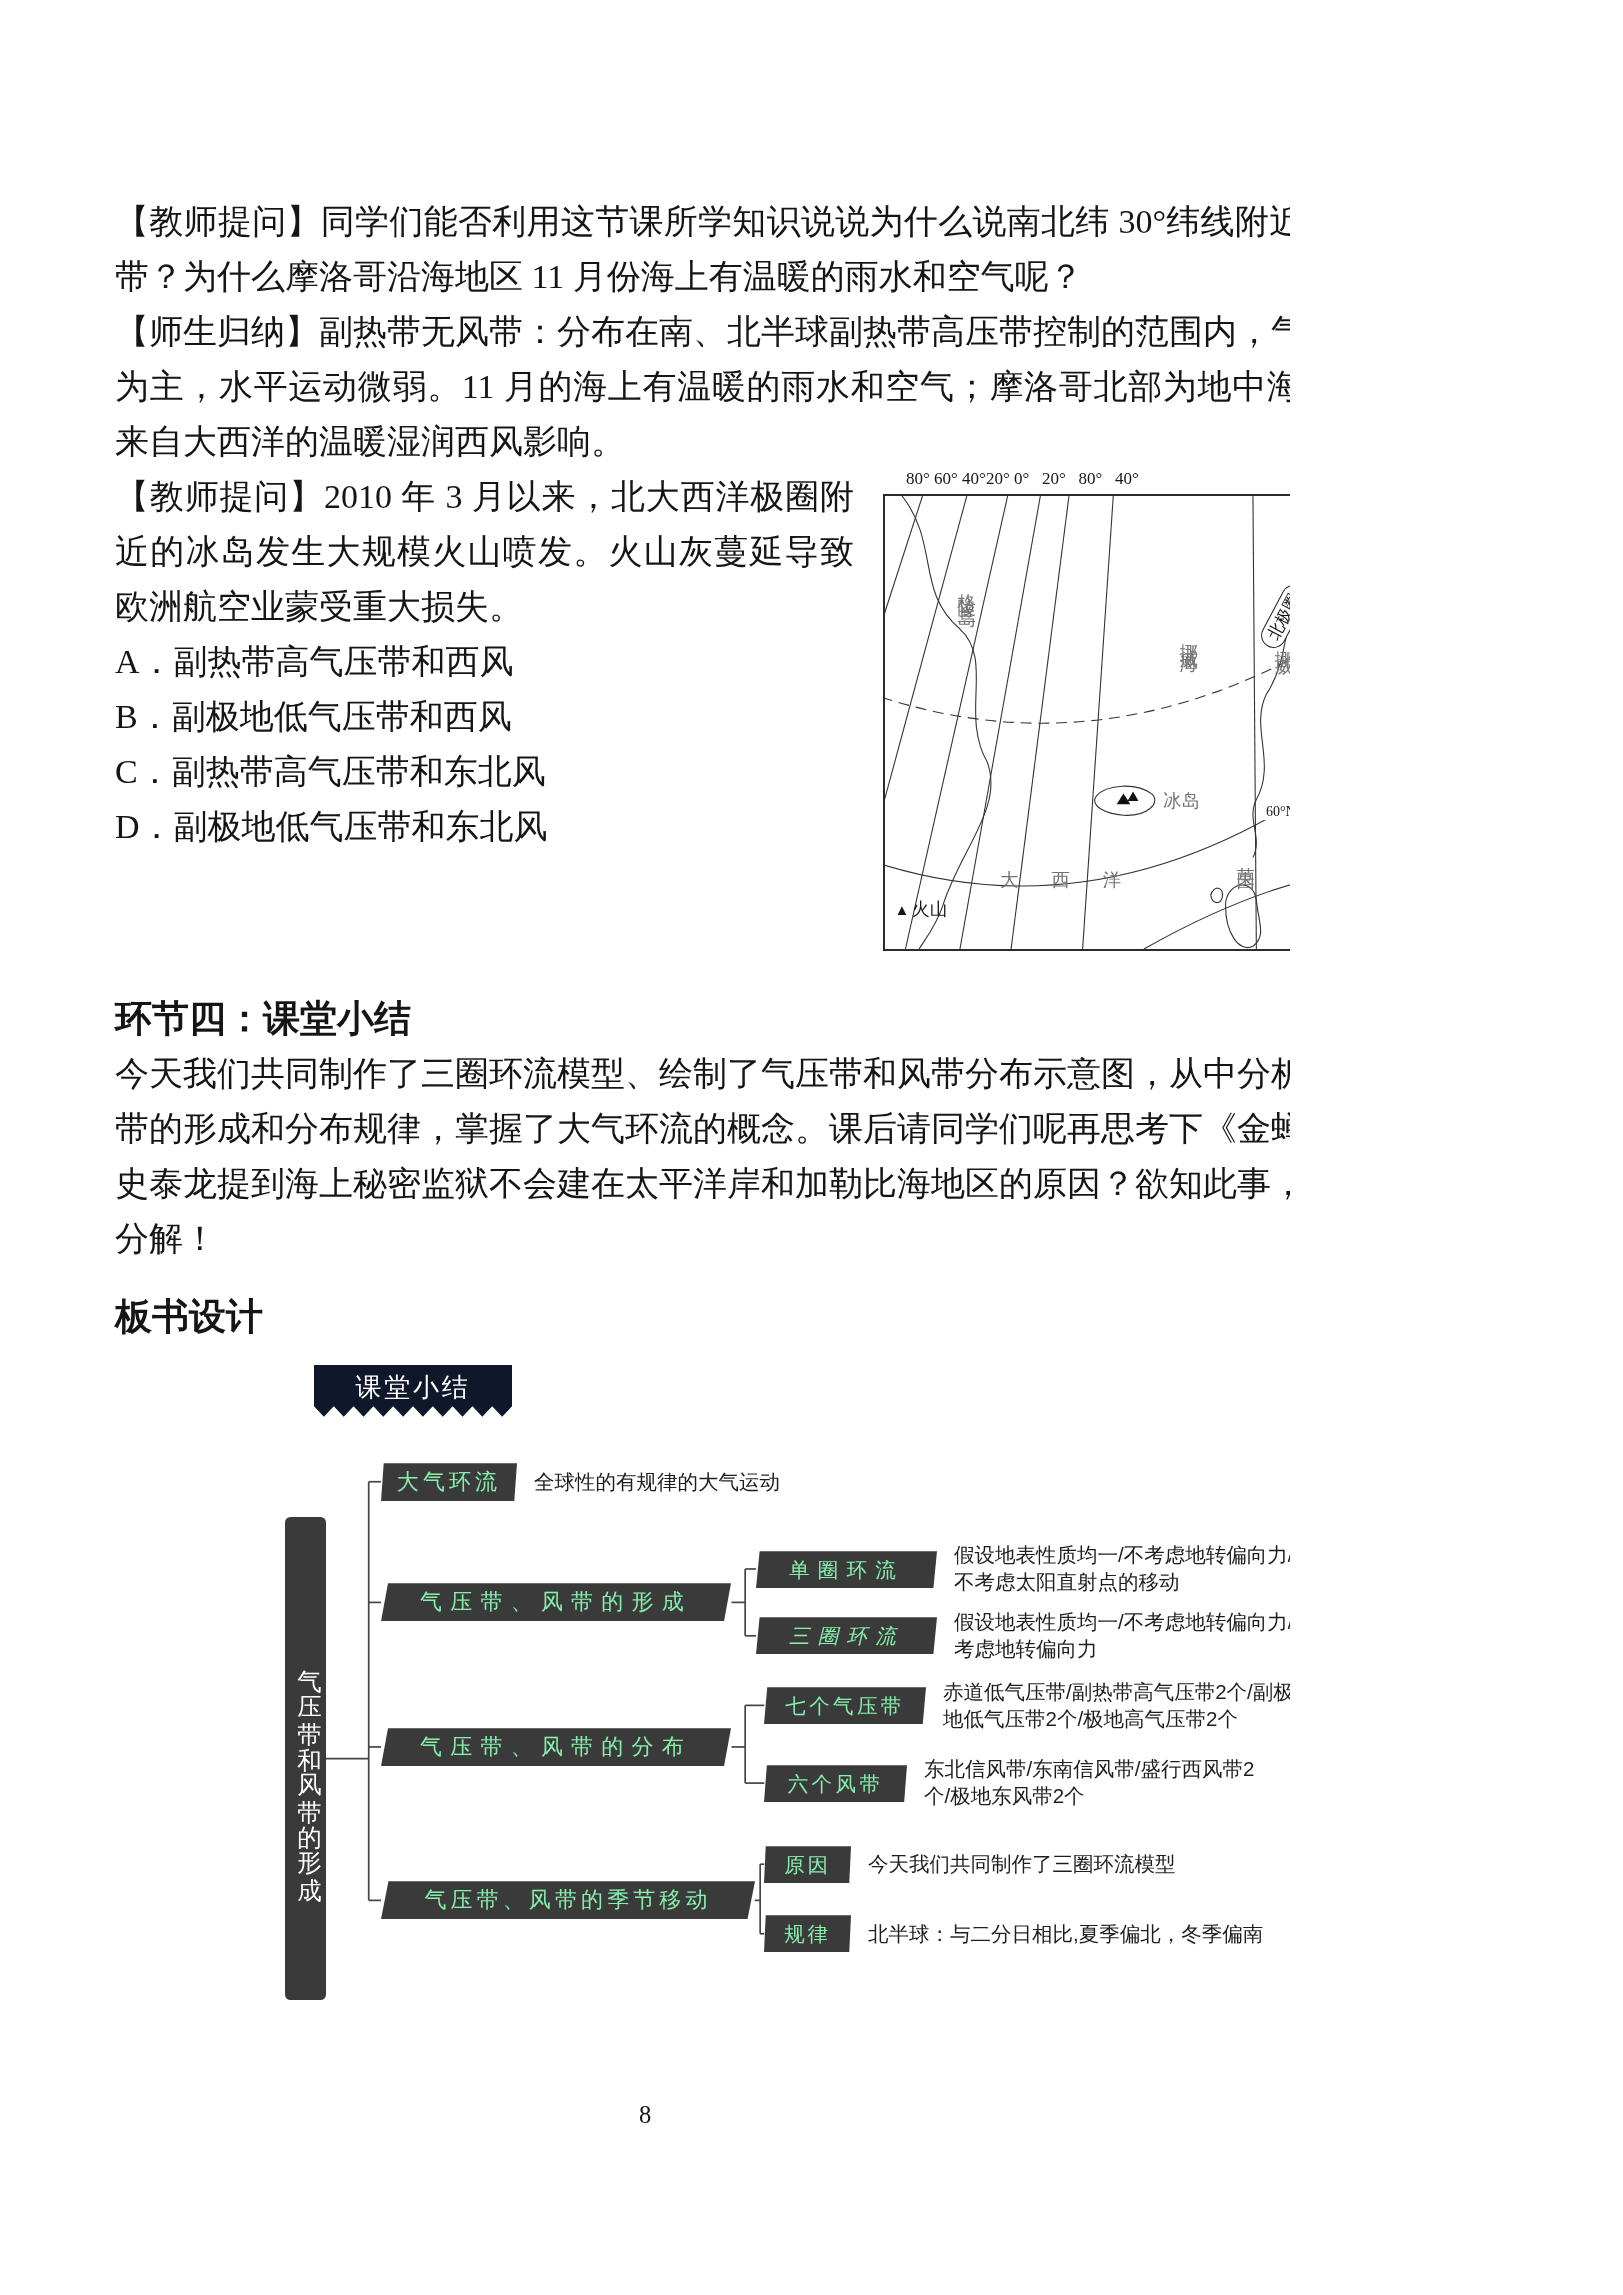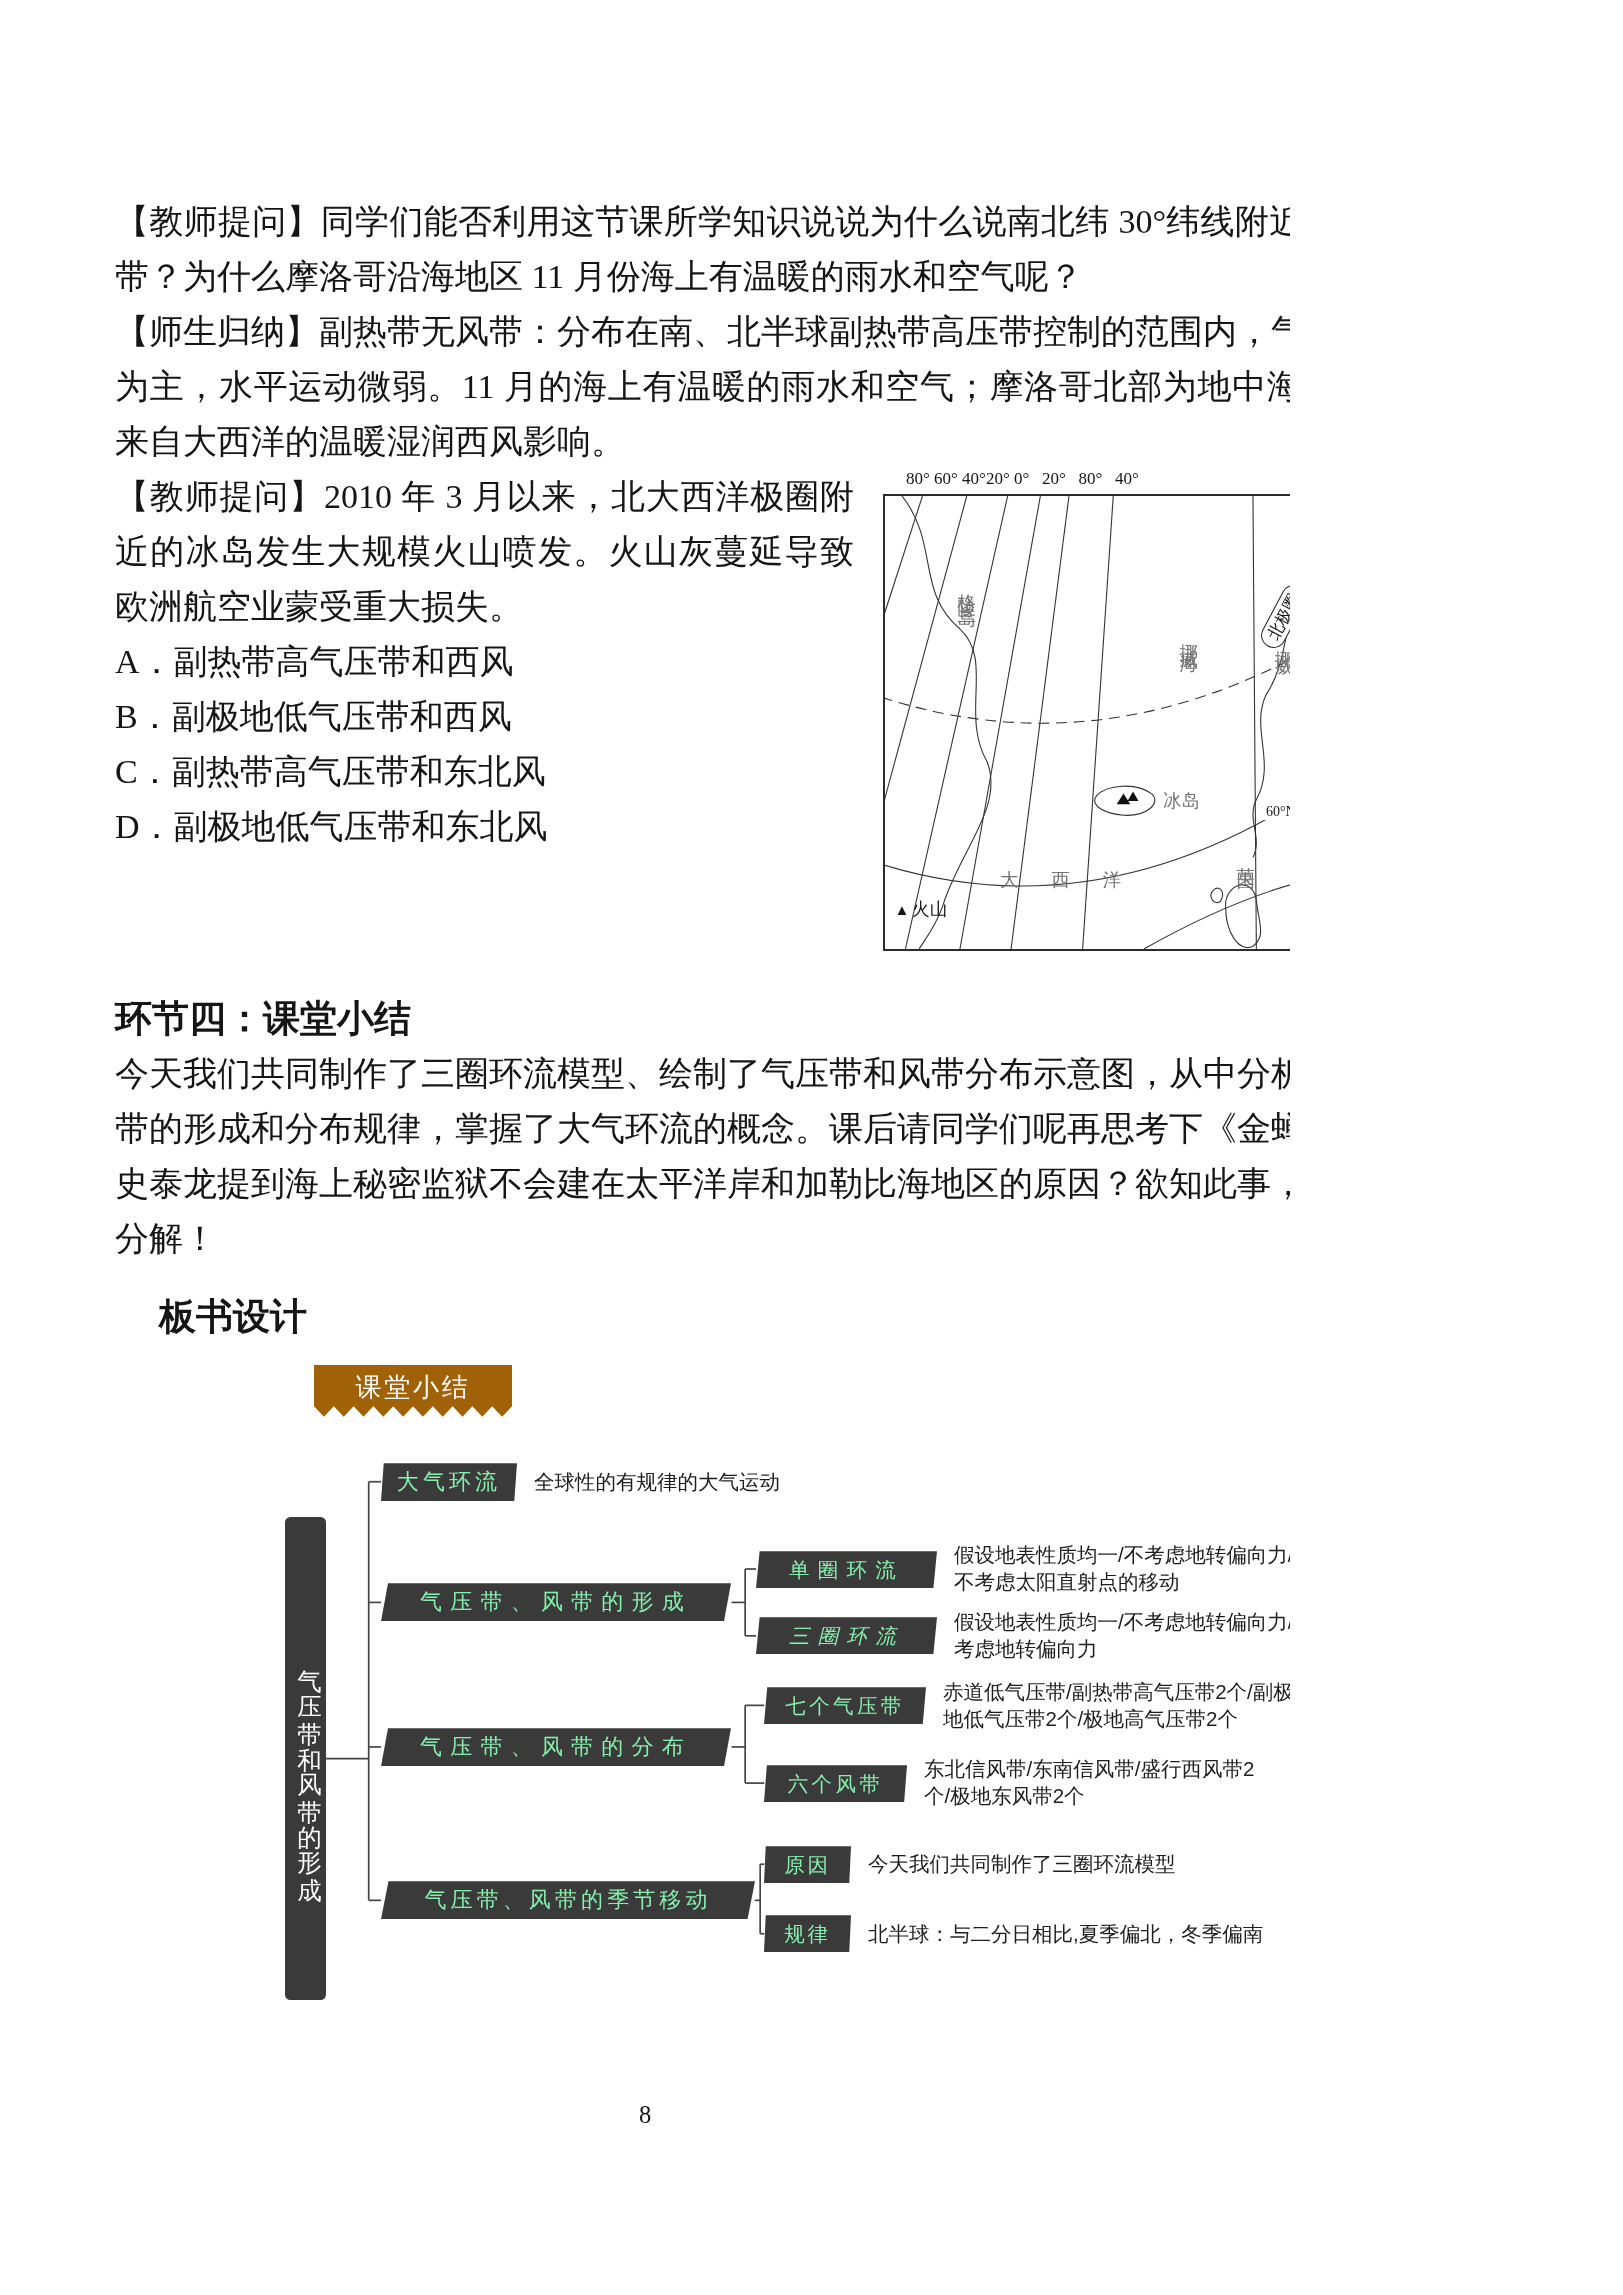--- a/index.html
+++ b/index.html
@@ -24,29 +24,29 @@
   .arctic-badge { position:absolute; left:365px; top:108px; transform:rotate(-62deg);
                   border:1.4px solid #222; border-radius:13.6px; padding:0.7px 8.2px; font-size:16.4px;
                   background:#fff; white-space:nowrap; }
   .lat-label { position:absolute; left:379px; top:308px; font-size:14px; background:#fff; padding:0 2px; }
   .legend { position:absolute; left:9.5px; top:401px; font-size:17.7px; }
   .legend .vicon { font-size:15px; margin-right:2.7px; }
 
   
   .h-bold { font-size:37px; font-weight:bold; line-height:55px; }
   .h1 { margin-top:35px; }
-  .h2 { margin-top:23px;margin-left:44px; }
+  .h2 { margin-top:23px; }
 
   
   .mindmap { position:relative; margin-top:15px; width:1394px; height:675px;
              font-family:"Liberation Sans","DejaVu Sans",sans-serif; }
   .mindmap svg.connectors { position:absolute; inset:0; width:100%; height:100%; }
   .mbox { position:absolute; background:#3a3a3a; color:#86efac; display:flex; align-items:center;
           justify-content:center; clip-path:polygon(2% 0,100% 0,98% 100%,0 100%); }
-  .kt-box { position:absolute; left:199px; top:5.5px; width:198px; height:52px; background:#a16207;
+  .kt-box { position:absolute; left:199px; top:5.5px; width:198px; height:52px; background:#0f172a;
             color:#fff; font-size:26px; display:flex; align-items:flex-start; justify-content:center;
             padding-top:5.5px; letter-spacing:2.7px;
             clip-path:polygon(0 0,100% 0,100% 80%,95% 100%,90% 80%,85% 100%,80% 80%,75% 100%,70% 80%,65% 100%,60% 80%,55% 100%,50% 80%,45% 100%,40% 80%,35% 100%,30% 80%,25% 100%,20% 80%,15% 100%,10% 80%,5% 100%,0 80%); }
   .root-box { position:absolute; left:170px; top:158px; width:41px; height:483px; background:#3a3a3a;
               color:#fff; font-size:24.5px; display:flex; justify-content:center; padding-top:16.4px;
               writing-mode:vertical-rl; letter-spacing:26px; border-radius:5.5px; }
   .desc { position:absolute; font-size:20.5px; line-height:26.6px; color:#1d1d1d; }
   .dnowrap { white-space:nowrap; }
 </style>
 </head>

